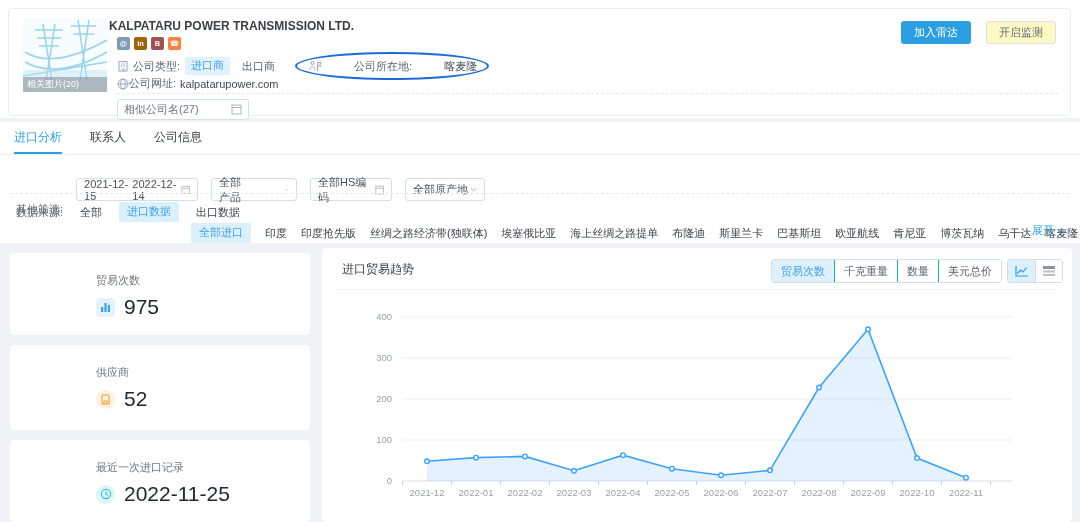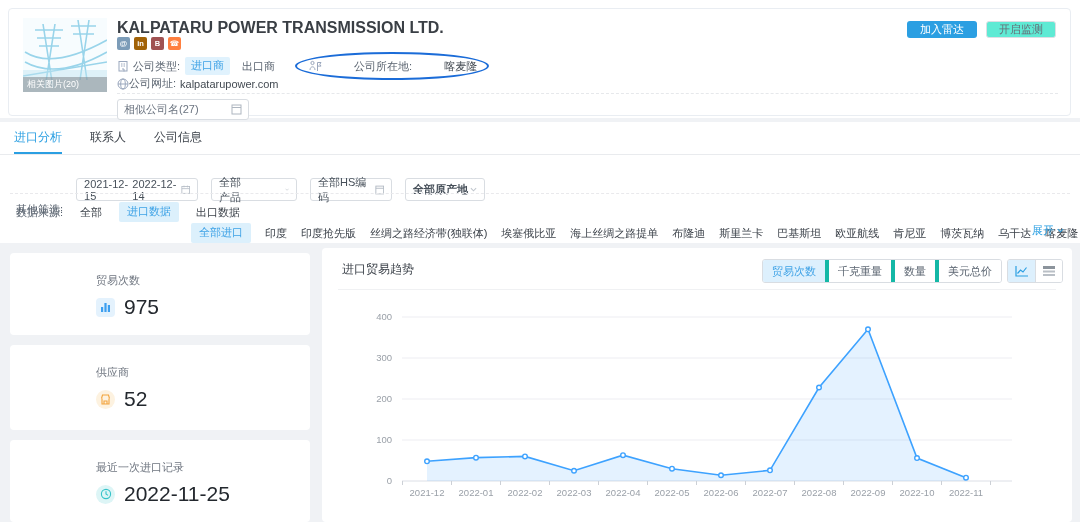--- a/index.html
+++ b/index.html
@@ -6,55 +6,55 @@
   html,body { width:1080px; height:522px; overflow:hidden; }
   body { font-family:"Liberation Sans","DejaVu Sans",sans-serif; background:#f0f2f5; position:relative; color:#333; }
 
   
   .top-band { position:absolute; top:0; left:0; width:1080px; height:118px; background:#fff; }
   .header-card { position:absolute; top:8px; left:8px; width:1063px; height:108px; background:#fff;
                  border:1px solid #e9edf2; border-radius:4px; }
   .thumb { position:absolute; left:14px; top:9px; width:84px; height:74px; background:#fbfdfe; overflow:hidden; }
   .thumb-label { position:absolute; left:0; bottom:0; width:100%; height:15px; background:rgba(130,134,140,.55);
                  color:#fff; font-size:9px; line-height:15px; padding-left:4px; }
-  .company-name { position:absolute; left:108px; top:10px; font-size:16px; font-weight:700; color:#3a3f45; }
+  .company-name { position:absolute; left:100px; top:10px; font-size:12px; font-weight:700; color:#3a3f45; }
   .social-row { position:absolute; left:108px; top:28px; display:flex; gap:4px; }
   .social { width:13px; height:13px; border-radius:2px; color:#fff; font-size:7.5px; font-weight:700;
             display:flex; align-items:center; justify-content:center; }
   .meta-row { position:absolute; left:108px; top:48px; display:flex; align-items:center; font-size:11px; color:#5a6470; }
   .meta-row .lbl { margin-left:4px; }
   .tag-importer { margin-left:5px; background:#e0f2fd; color:#3ea2e6; padding:1px 6px 2px; border-radius:2px; }
   .tag-exporter { margin-left:12px; color:#5a6470; }
   .loc-group { position:relative; margin-left:34px; display:flex; align-items:center;gap:28px; }
   .circle-annotation { position:absolute; left:-14px; right:-12px; top:-7px; bottom:-6px;
                        border:2px solid #1b6cd8; border-radius:50%; pointer-events:none; }
   .web-row { position:absolute; left:108px; top:67px; display:flex; align-items:center; font-size:11px; color:#5a6470; }
   .web-row .val { margin-left:4px; color:#434a52; }
   .dotted-div { position:absolute; left:108px; right:12px; top:84px; border-top:1px dashed #e6e8eb; }
   .similar-select { position:absolute; left:108px; top:90px; width:132px; height:21px; border:1px solid #d9dde2;
                     border-radius:3px; display:flex; align-items:center; justify-content:space-between;
                     padding:0 6px; font-size:11px; color:#6b7480; background:#fff; cursor:pointer; }
   .hdr-buttons { position:absolute; right:14px; top:12px; display:flex; gap:9px; }
-  .btn { height:17px; padding:0 12px; font-size:11px; border-radius:3px; border:1px solid transparent; cursor:pointer;
+  .btn { height:23px; padding:0 12px; font-size:11px; border-radius:3px; border:1px solid transparent; cursor:pointer;
          font-family:inherit; }
   .btn-primary { background:#2b9fe2; color:#fff; }
-  .btn-default { background:#5eead4; color:#666e78; border-color:#dcdfe4; }
+  .btn-default { background:#fef9c3; color:#666e78; border-color:#dcdfe4;margin-left:6px; }
 
   
   .tabs-section { position:absolute; top:122px; left:0; width:1080px; height:121px; background:#fff; }
   .tab-row { height:33px; border-bottom:1px solid #e9ebee; display:flex; padding-left:14px; gap:28px; }
   .tab { font-size:12px; color:#3c424a; line-height:31px; cursor:pointer; border-bottom:2px solid transparent; }
   .tab.active { color:#2b9fe2; border-bottom-color:#2b9fe2; }
   .filter-row { position:absolute; top:40px; left:16px; display:flex; align-items:center; gap:13px; }
   .filter-label { font-size:11px; color:#5a6470;margin-top:40px; }
   .ctrl { height:23px; border:1px solid #d9dde2; border-radius:3px; background:#fff; display:flex;
           align-items:center; padding:0 7px; font-size:11px; color:#47505a; cursor:pointer; }
   .ctrl .spacer { flex:1; }
   .date-box { width:122px; justify-content:space-between; }
-  .sel-product { width:86px;gap:20px; } .sel-hs { width:82px; } .sel-origin { width:80px;font-weight:bold; }
+  .sel-product { width:86px;gap:20px; } .sel-hs { width:82px; } .sel-origin { width:80px; }
   .dotted-div2 { position:absolute; top:71px; left:10px; right:10px; border-top:1px dashed #e9e9ec; }
   .source-row { position:absolute; top:80px; left:16px; display:flex; align-items:center; gap:17px; font-size:11px; color:#3c424a; }
   .chip { background:#dcf0fc; color:#3ea2e6; padding:2px 8px 3px; border-radius:2px; }
   .region-row { position:absolute; top:101px; left:191px; right:60px; display:flex; align-items:center; gap:14px;
                 font-size:11px; color:#3c424a; white-space:nowrap; }
   .region { cursor:pointer; }
   .expand-link { position:absolute; top:101px; right:16px; color:#2b9fe2; font-size:11px; display:flex;
                  align-items:center; gap:3px; cursor:pointer; }
 
   
@@ -62,21 +62,21 @@
   .stat-inner { margin-left:86px; padding-top:20px; }
   .stat-label { font-size:11px; color:#6f7680; }
   .stat-value-row { display:flex; align-items:center; gap:9px; margin-top:7px; }
   .stat-value { font-size:21px; color:#23282e; font-weight:500; }
   .ic-badge { width:19px; height:19px; border-radius:4px; display:flex; align-items:center; justify-content:center; }
 
   
   .chart-panel { position:absolute; left:322px; top:248px; width:750px; height:274px; background:#fff; border-radius:4px; }
   .chart-title { position:absolute; left:20px; top:13px; font-size:12px; color:#3c424a; }
   .metric-group { position:absolute; right:70px; top:11px; display:flex; border:1px solid #d9dde2; border-radius:3px; overflow:hidden; }
-  .metric { font-family:inherit; font-size:11px; color:#5a6470; background:#fff; border:none; border-left:4px solid #14b8a6;
+  .metric { font-family:inherit; font-size:11px; color:#5a6470; background:#fff; border:none; border-left:1px solid #14b8a6;
             height:22px; padding:0 9px; cursor:pointer; }
   .metric:first-child { border-left:none; }
   .metric.active { background:#ddf0fd; color:#3ea2e6; }
   .view-group { position:absolute; right:9px; top:11px; display:flex; border:1px solid #d9dde2; border-radius:3px; overflow:hidden; }
   .view { width:27px; height:22px; background:#fff; border:none; border-left:1px solid #d9dde2; display:flex;
           align-items:center; justify-content:center; cursor:pointer; }
   .view:first-child { border-left:none; }
   .view.active { background:#ddf0fd; }
   .panel-div { position:absolute; top:41px; left:16px; right:16px; border-top:1px solid #f0f1f3; }
   #trend-chart-svg { position:absolute; left:10px; top:60px; }

